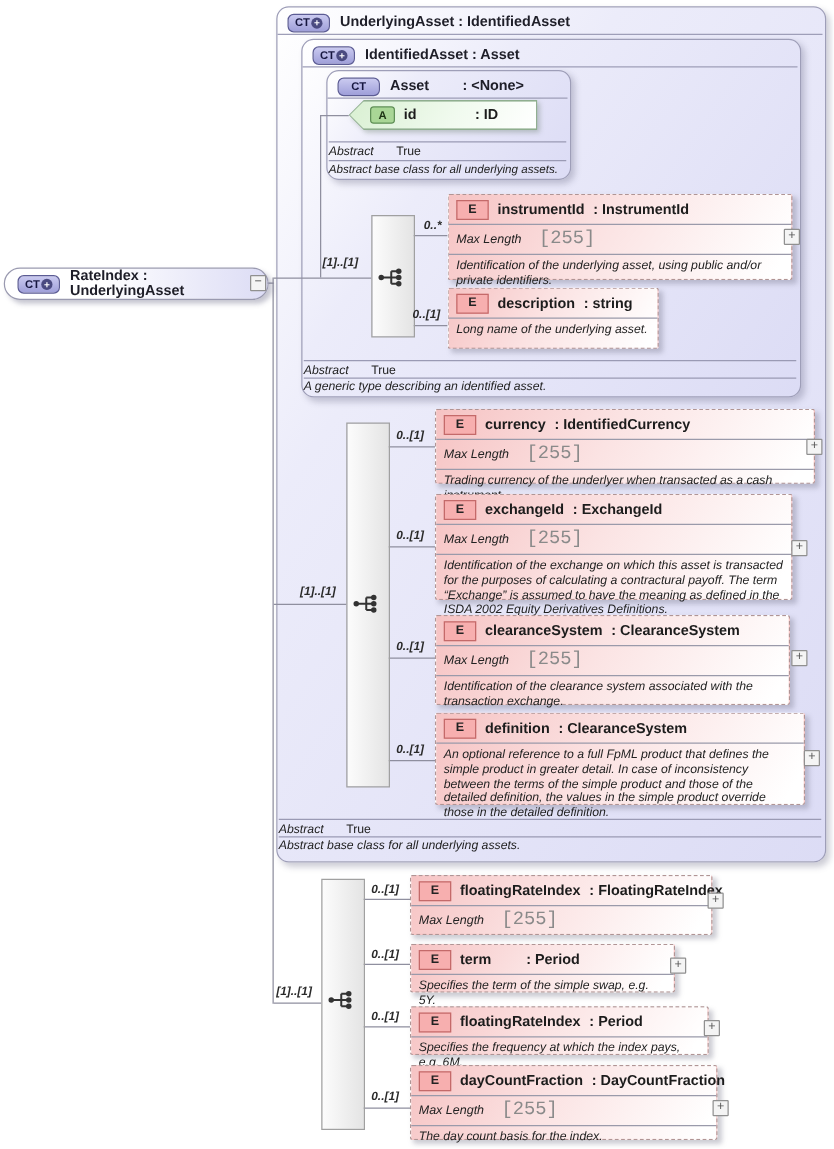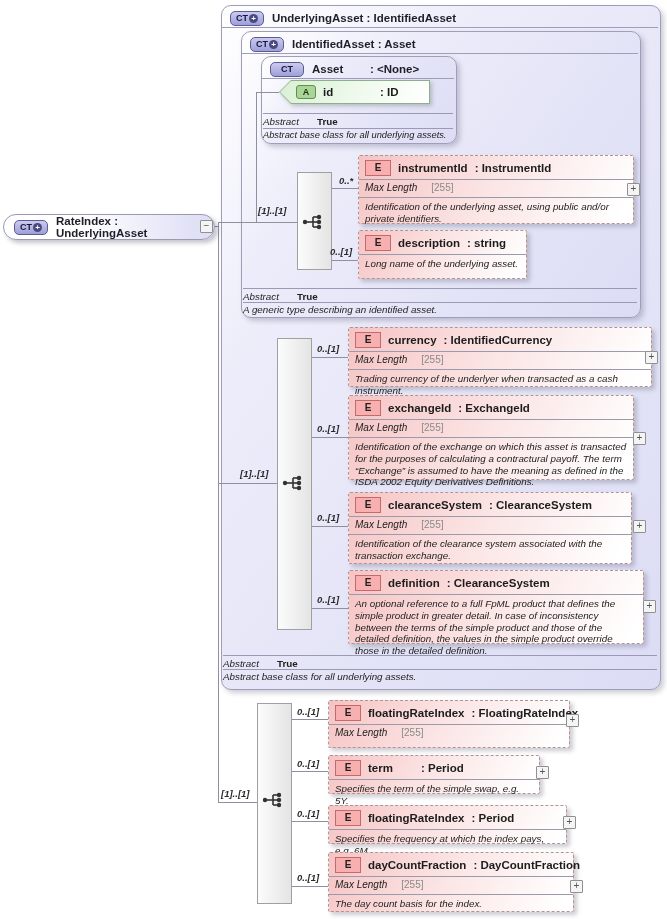--- a/index.html
+++ b/index.html
@@ -50,21 +50,21 @@
     background:linear-gradient(120deg,var(--pink-strong,#f6c3c3) 0%,#fbe3e3 45%,#ffffff 95%);
     box-shadow:3px 3px 4px rgba(110,110,130,.35);
   }
   .el-h{display:flex;align-items:center;gap:7px;padding:4px 7px 2px 6px;height:15px;}
   .el-n,.el-t{font-weight:bold;font-size:11.5px;color:#1c1c1c;white-space:nowrap;}
   .el-ml{
     display:flex;align-items:baseline;margin-top:2px;padding:2px 6px 2px 6px;
     border-top:1px solid #9a9aaa;font-size:10px;
   }
   .ml-l{font-style:italic;color:#222;}
-  .ml-v{margin-left:14px;font-size:10px;color:#8a8a8a;}
+  .ml-v{margin-left:14px;font-size:15px;color:#8a8a8a;font-family:Liberation Mono, monospace;}
   .el-d{
     padding:3px 6px 2px 6px;font-style:italic;font-size:9.8px;line-height:1.2;color:#222;
   }
   .bt{border-top:1px solid #9a9aaa;margin-top:2px;}
   
   .attr-wrap{position:absolute;filter:drop-shadow(2px 2px 2px rgba(90,110,90,.35));}
   .attr-back{
     position:absolute;inset:0;background:var(--green-border,#8fae8f);
     clip-path:polygon(12px 0,100% 0,100% 100%,12px 100%,0 50%);
   }
@@ -72,21 +72,21 @@
     position:absolute;inset:1px;display:flex;align-items:center;gap:7px;padding-left:16px;
     background:linear-gradient(120deg,var(--green-bg,#d9f0d2) 0%,#f0faee 55%,#ffffff 100%);
     clip-path:polygon(11px 0,100% 0,100% 100%,11px 100%,0 50%);
   }
   
   .meta{
     position:absolute;display:flex;align-items:center;height:13px;padding-top:1px;
     border-top:1px solid #9a9ab4;font-size:9.8px;
   }
   .meta-l{font-style:italic;color:#222;}
-  .meta-v{font-weight:bold;margin-left:18px;color:#222;}
+  .meta-v{font-weight:normal;margin-left:18px;color:#222;}
   .docrow{
     position:absolute;border-top:1px solid #9a9ab4;padding-top:1px;
     font-style:italic;font-size:9.8px;line-height:1.2;color:#222;height:13px;
   }
   
   .seq{
     position:absolute;width:33px;
     border:1px solid var(--seq-border,#a0a0a0);
     background:linear-gradient(to right,#fcfcfc,var(--seq-bg,#e4e4e4));
   }

